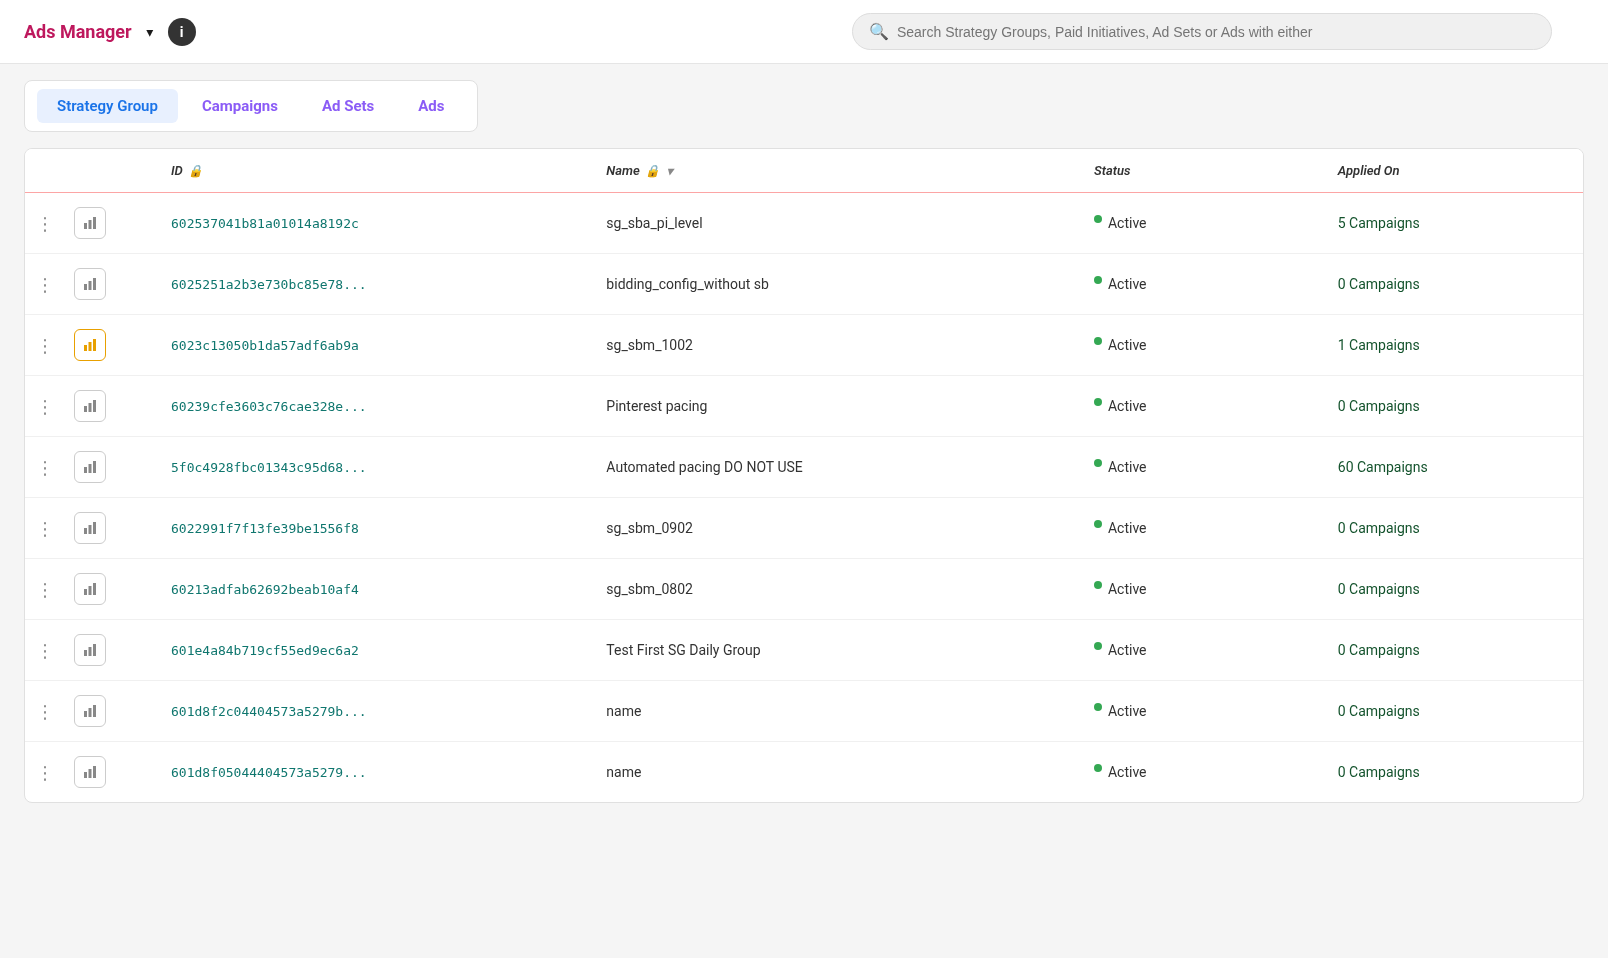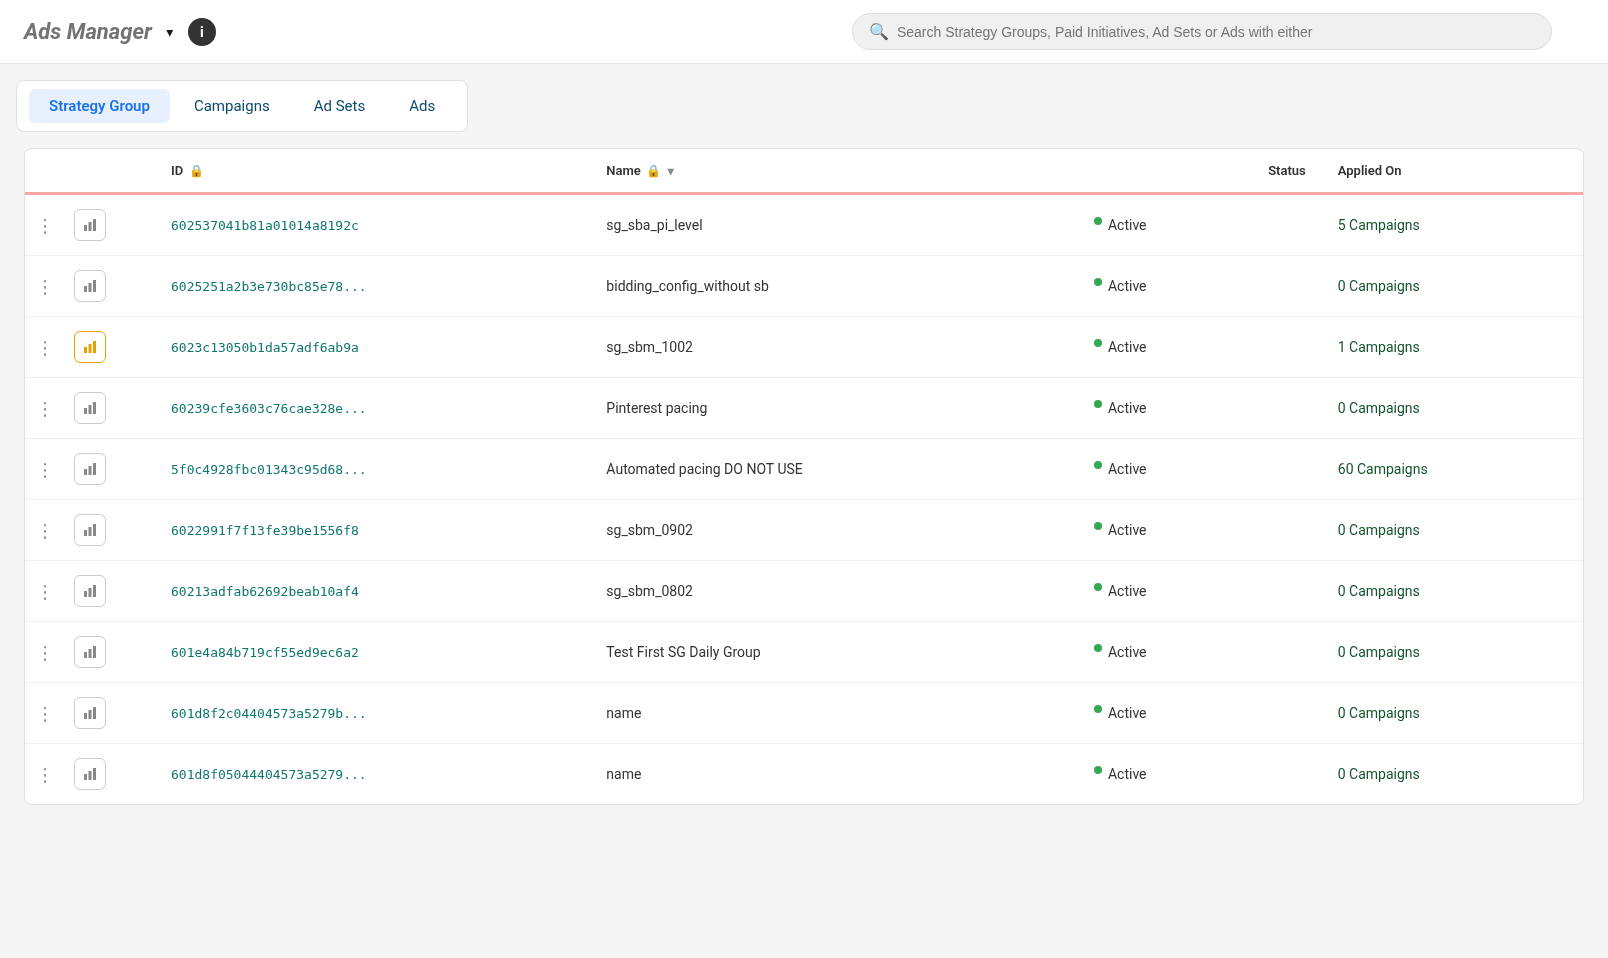--- a/index.html
+++ b/index.html
@@ -20,24 +20,23 @@
       height: 64px;
     }
 
     .header-left {
       display: flex;
       align-items: center;
       gap: 8px;
     }
 
     .app-title {
-      font-size: 22px;
+      font-size: 18px;
       font-weight: 700;
-      color: #737373;
-      font-style: italic;
+      color: #be185d;
     }
 
     .chevron-icon {
       width: 20px;
       height: 20px;
       display: inline-flex;
       align-items: center;
       justify-content: center;
       cursor: pointer;
     }
@@ -81,43 +80,43 @@
       border: none;
       background: transparent;
       outline: none;
       font-size: 14px;
       color: #4d7c0f;
       width: 100%;
     }
 
     .tabs-section {
       background: #f5f5f5;
-      padding: 16px 16px;
+      padding: 16px 24px;
       text-align: right;
     }
 
     .tabs-container {
       display: flex;
       gap: 0;
       background: #fff;
       border: 1px solid #e0e0e0;
       border-radius: 8px;
       overflow: hidden;
       width: fit-content;
       padding: 8px 12px;
       gap: 4px;
     }
 
     .tab {
       padding: 8px 20px;
       border-radius: 6px;
       cursor: pointer;
       font-size: 15px;
-      font-weight: 400;
-      color: #0c4a6e;
+      font-weight: 700;
+      color: #8b5cf6;
       transition: background 0.15s;
     }
 
     .tab.active {
       background: #e8f0fe;
       color: #1a73e8;
       font-weight: 600;
     }
 
     .table-section {
@@ -127,39 +126,40 @@
       border-radius: 8px;
       overflow: hidden;
     }
 
     table {
       width: 100%;
       border-collapse: collapse;
     }
 
     thead tr {
-      border-bottom: 3px solid #fca5a5;
+      border-bottom: 1px solid #fca5a5;
       background: #fff;
+      font-style: italic;
     }
 
     th {
       padding: 14px 16px;
       text-align: left;
       font-weight: 600;
       font-size: 13px;
       color: #333;
       white-space: nowrap;
     }
 
     .th-actions { width: 40px; }
     .th-chart { width: 50px; }
     .th-checkbox { width: 40px; }
     .th-id { min-width: 250px; }
     .th-name { min-width: 280px; }
-    .th-status { min-width: 140px; text-align: right; }
+    .th-status { min-width: 140px; }
     .th-applied { min-width: 150px; }
 
     th .header-with-icon {
       display: flex;
       align-items: center;
       gap: 6px;
     }
 
     .lock-icon, .sort-icon {
       color: #888;

